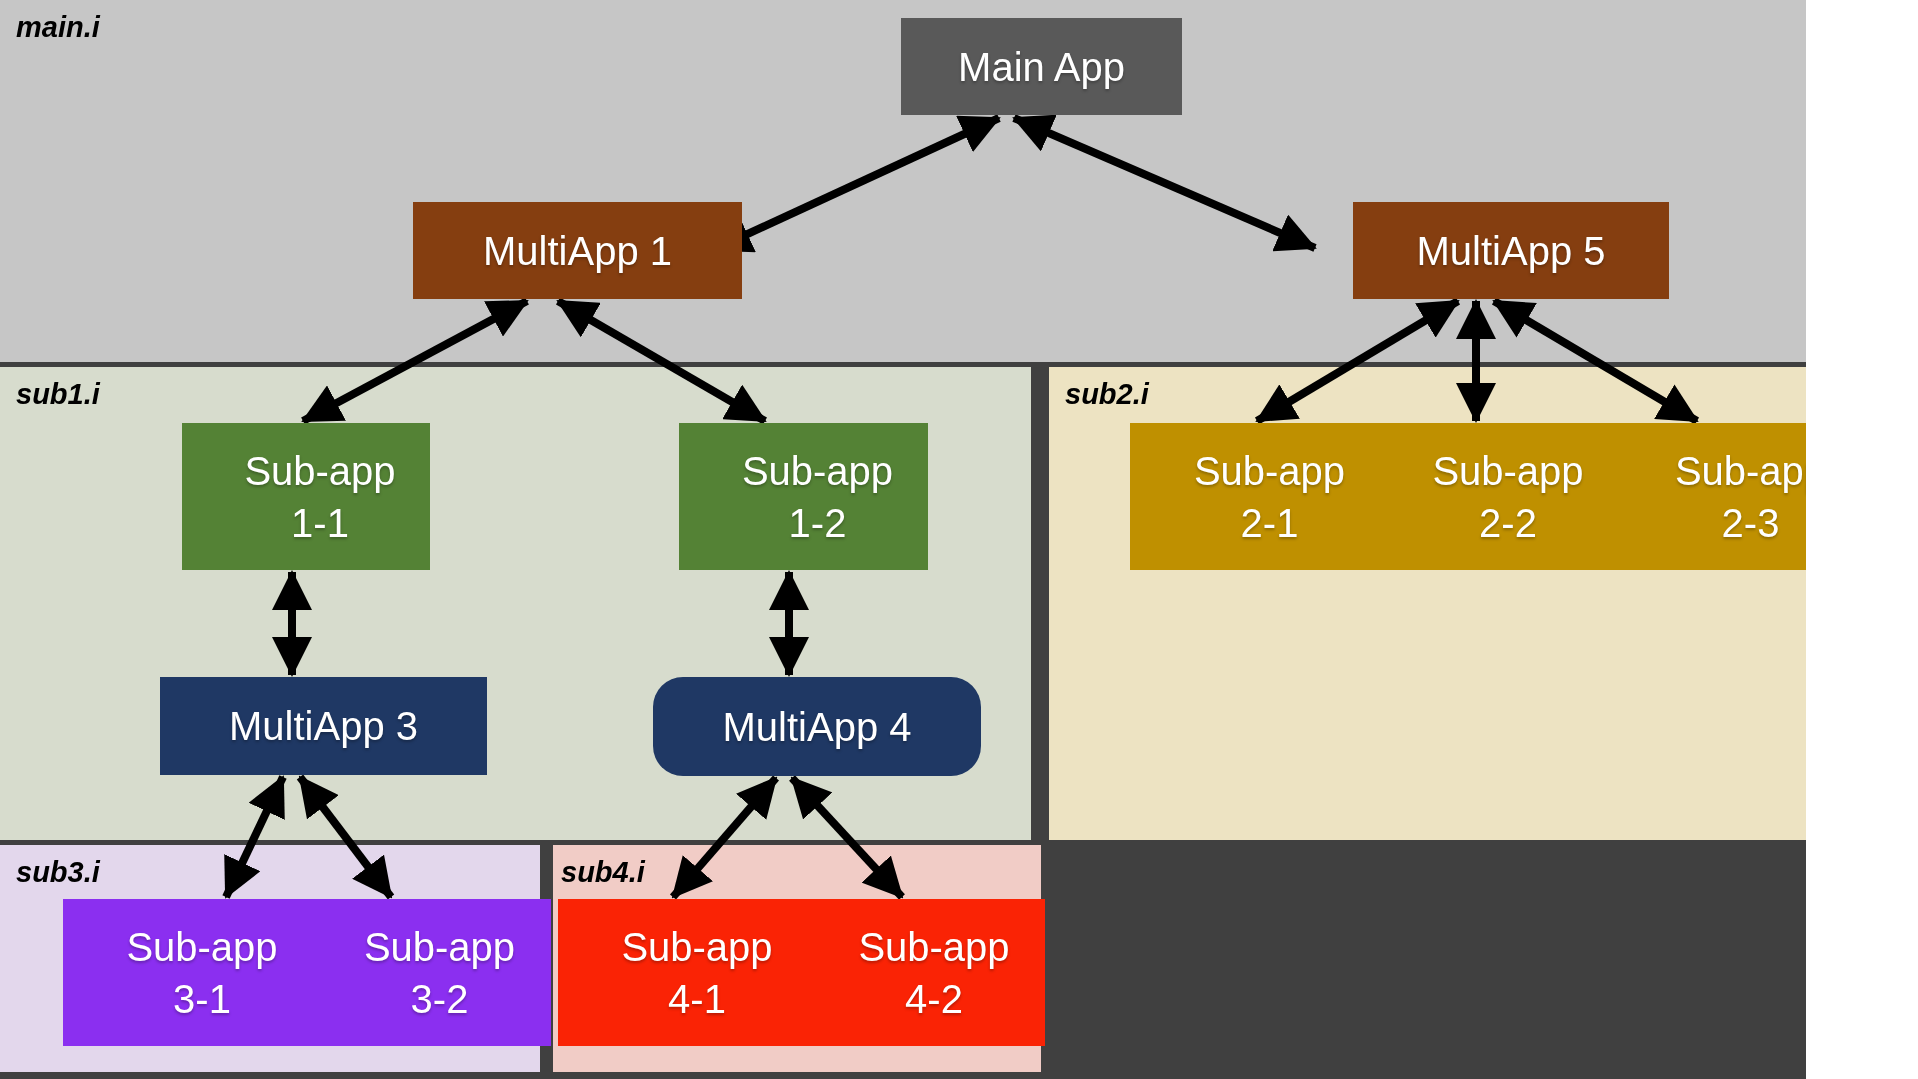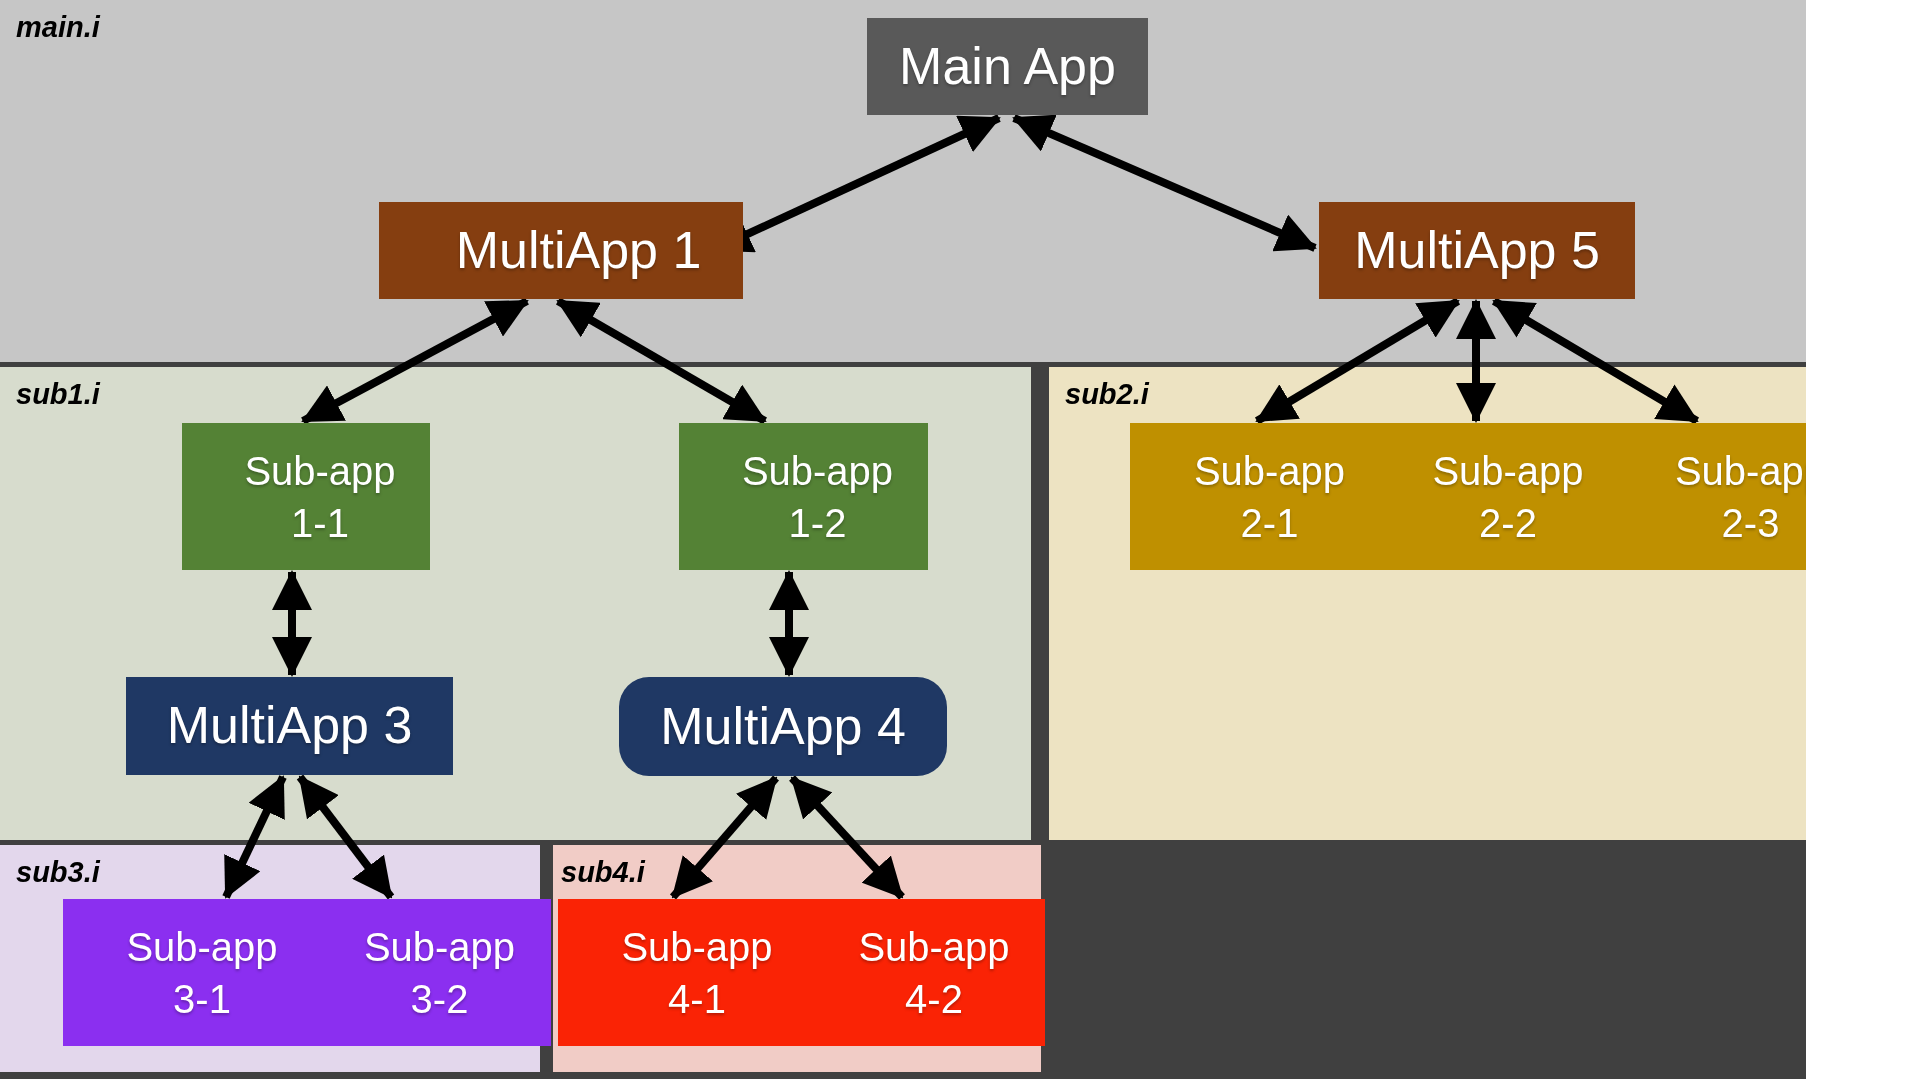--- a/index.html
+++ b/index.html
@@ -32,25 +32,25 @@
   .node {
     position: absolute;
     display: flex;
     align-items: center;
     justify-content: center;
     text-align: center;
     color: #ffffff;
     white-space: pre-line;
     text-shadow: 0 2px 3px rgba(0,0,0,0.28);
   }
-  .node.big  { font-size: 52px; line-height: 1.1; }
+  .node.big  { font-size: 40px; line-height: 1.1; margin-left: 34px; }
   .node.small { font-size: 40px; line-height: 1.3; padding-left: 28px; }
 
   .n-main-app    { left: 867px;  top: 18px;  width: 281px; height: 97px; }
-  .n-multiapp-1  { left: 379px;  top: 202px; width: 329px; height: 97px; padding-left: 35px; }
+  .n-multiapp-1  { left: 379px;  top: 202px; width: 329px; height: 97px; }
   .n-multiapp-2  { left: 1319px; top: 202px; width: 316px; height: 97px; }
   .n-sub-app-1-1 { left: 182px;  top: 423px; width: 220px; height: 147px; }
   .n-sub-app-1-2 { left: 679px;  top: 423px; width: 221px; height: 147px; }
   .n-sub-app-2-1 { left: 1130px; top: 423px; width: 223px; height: 147px; }
   .n-sub-app-2-2 { left: 1369px; top: 423px; width: 222px; height: 147px; }
   .n-sub-app-2-3 { left: 1611px; top: 423px; width: 223px; height: 147px; }
   .n-multiapp-3  { left: 126px;  top: 677px; width: 327px; height: 98px; }
   .n-multiapp-4  { left: 619px;  top: 677px; width: 328px; height: 99px; border-radius: 30px; }
   .n-sub-app-3-1 { left: 63px;   top: 899px; width: 222px; height: 147px; }
   .n-sub-app-3-2 { left: 300px;  top: 899px; width: 223px; height: 147px; }

